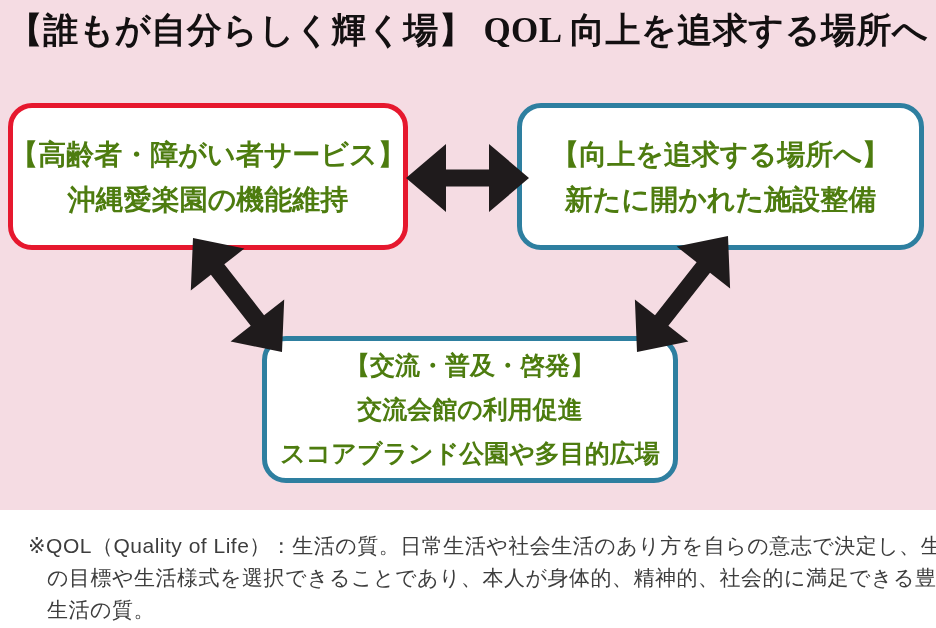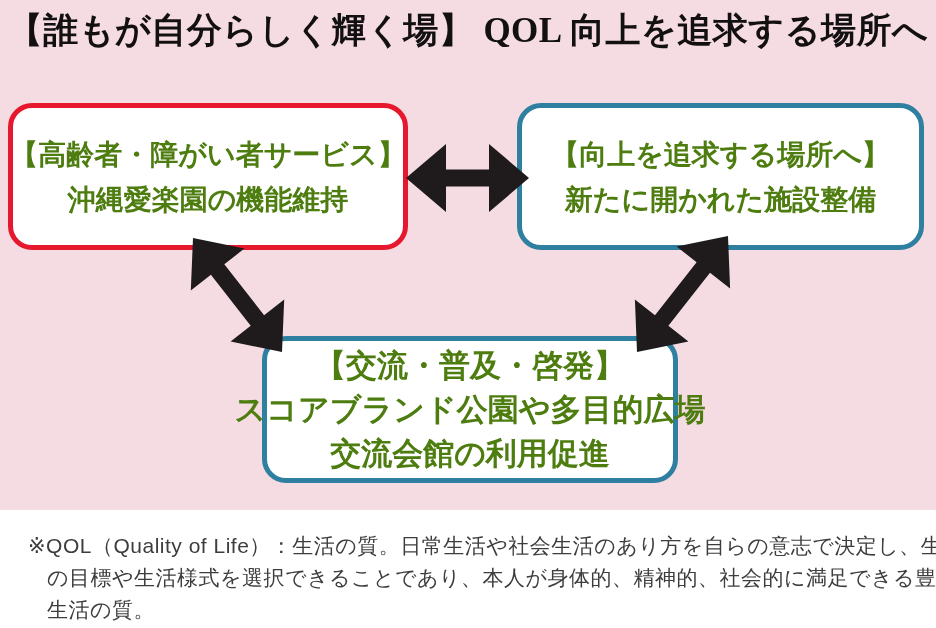--- a/index.html
+++ b/index.html
@@ -41,21 +41,21 @@
     text-align: center;
     font-family: "Liberation Serif", "DejaVu Serif", serif;
     font-weight: bold;
     color: #4d7c0f;
     z-index: 2;
   }
   .box-line { font-size: 28px; line-height: 45px; white-space: nowrap; }
   #box-red    { left: 8px;   top: 103px; width: 400px; height: 147px; }
   #box-blue   { left: 517px; top: 103px; width: 407px; height: 147px; }
   #box-bottom { left: 262px; top: 336px; width: 416px; height: 147px; }
-  #box-bottom .box-line { font-size: 31px; line-height: 44px; }
+  #box-bottom .box-line { font-size: 25px; line-height: 44px; }
   .arrows-layer {
     position: absolute; left: 0; top: 0;
     width: 936px; height: 628px;
     z-index: 5;
     pointer-events: none;
   }
   .footnote {
     position: absolute; left: 28px; top: 530px;
     width: 890px;
     font-size: 21px;
@@ -80,22 +80,22 @@
     <div class="box-line">沖縄愛楽園の機能維持</div>
   </div>
 
   <div class="box" id="box-blue" style="border-color: rgb(46, 127, 160);">
     <div class="box-line">【向上を追求する場所へ】</div>
     <div class="box-line">新たに開かれた施設整備</div>
   </div>
 
   <div class="box" id="box-bottom" style="border-color: rgb(46, 127, 160);">
     <div class="box-line">【交流・普及・啓発】</div>
+    <div class="box-line">交流会館の利用促進</div>
     <div class="box-line">スコアブランド公園や多目的広場</div>
-    <div class="box-line">交流会館の利用促進</div>
   </div>
 
   <svg class="arrows-layer" width="936" height="628" viewBox="0 0 936 628" xmlns="http://www.w3.org/2000/svg">
     <polygon id="arrow-h" points="406.0,178.0 446.0,212.0 446.0,186.5 489.0,186.5 489.0,212.0 529.0,178.0 489.0,144.0 489.0,169.5 446.0,169.5 446.0,144.0" fill="#1f1b1c"></polygon>
     <polygon id="arrow-l" points="193.0,238.0 190.8,290.5 210.9,274.8 250.7,325.7 230.6,341.4 282.0,352.0 284.2,299.5 264.1,315.2 224.3,264.3 244.4,248.6" fill="#1f1b1c"></polygon>
     <polygon id="arrow-r" points="728.0,236.0 676.6,246.5 696.6,262.2 655.0,315.3 634.9,299.5 637.0,352.0 688.4,341.5 668.4,325.8 710.0,272.7 730.1,288.5" fill="#1f1b1c"></polygon>
   </svg>
 
   <div class="footnote" style="color: rgb(61, 61, 61);">
     <div class="fn-line">※QOL（Quality of Life）：生活の質。日常生活や社会生活のあり方を自らの意志で決定し、生活</div>

